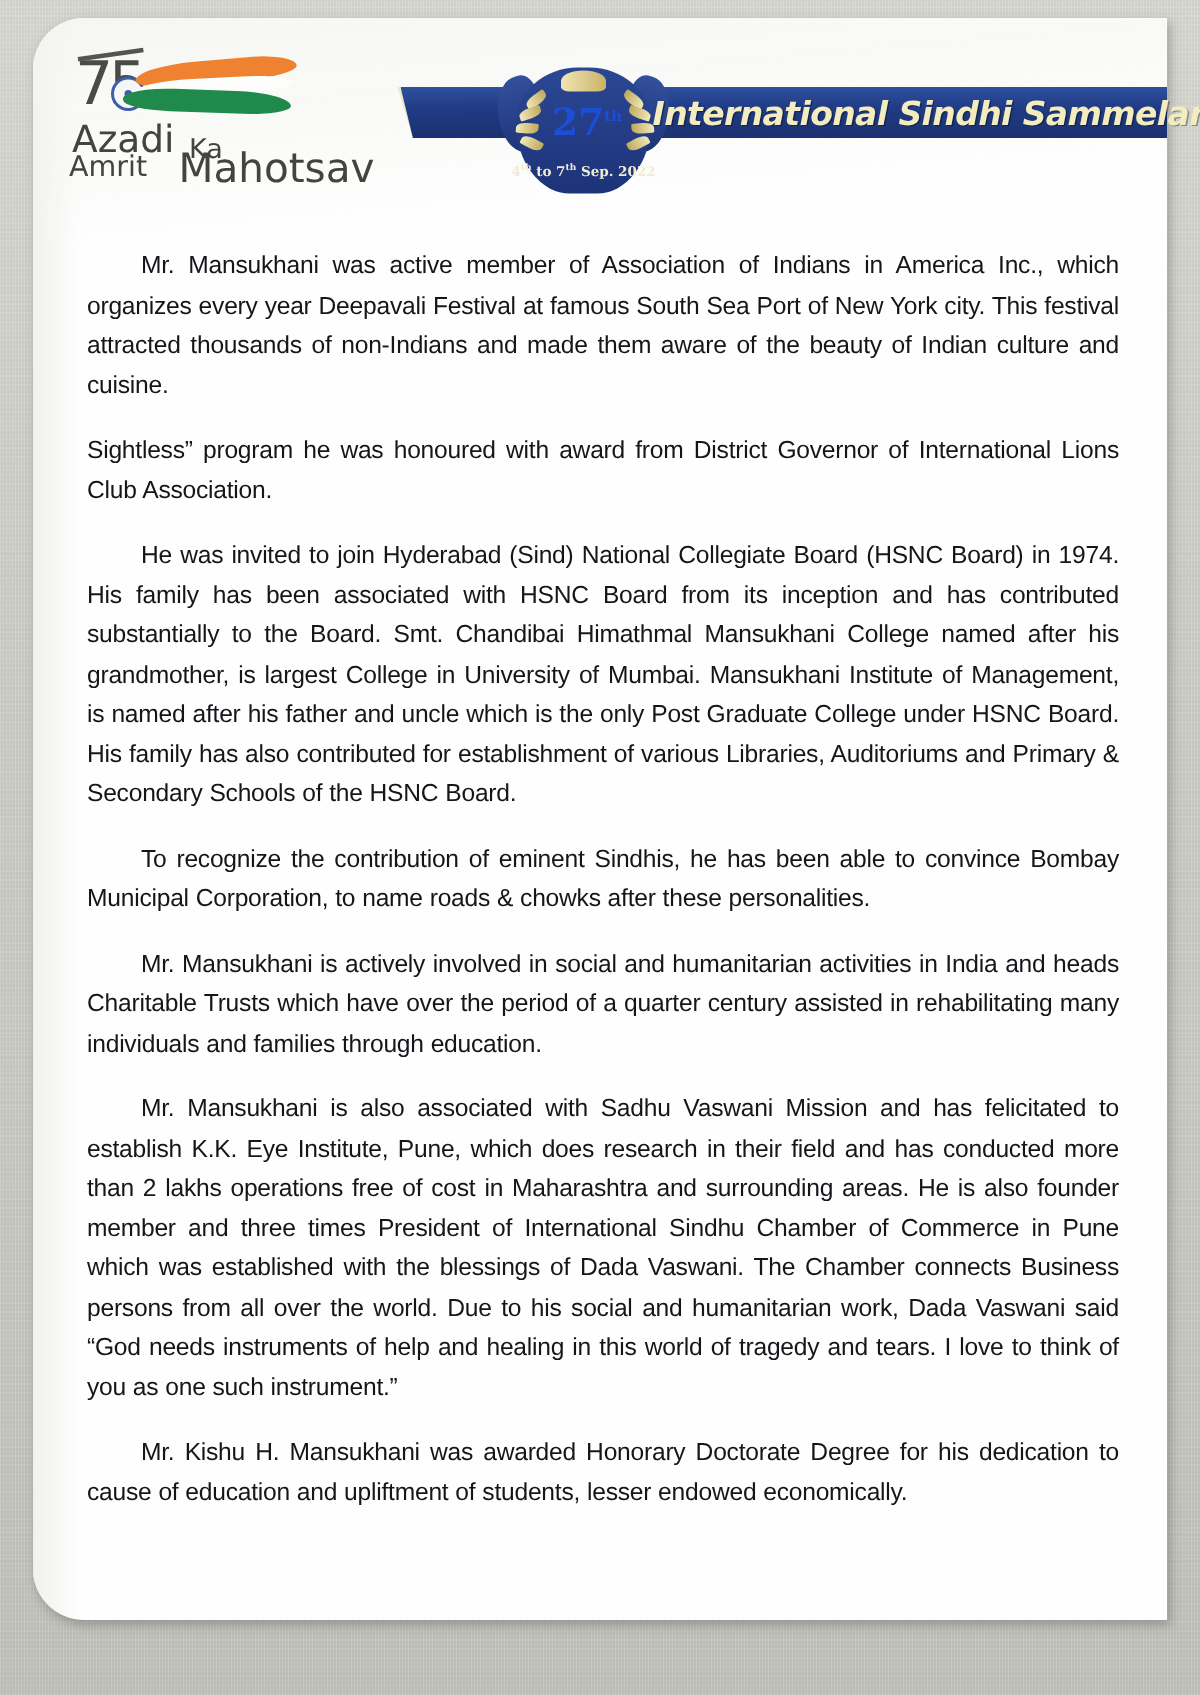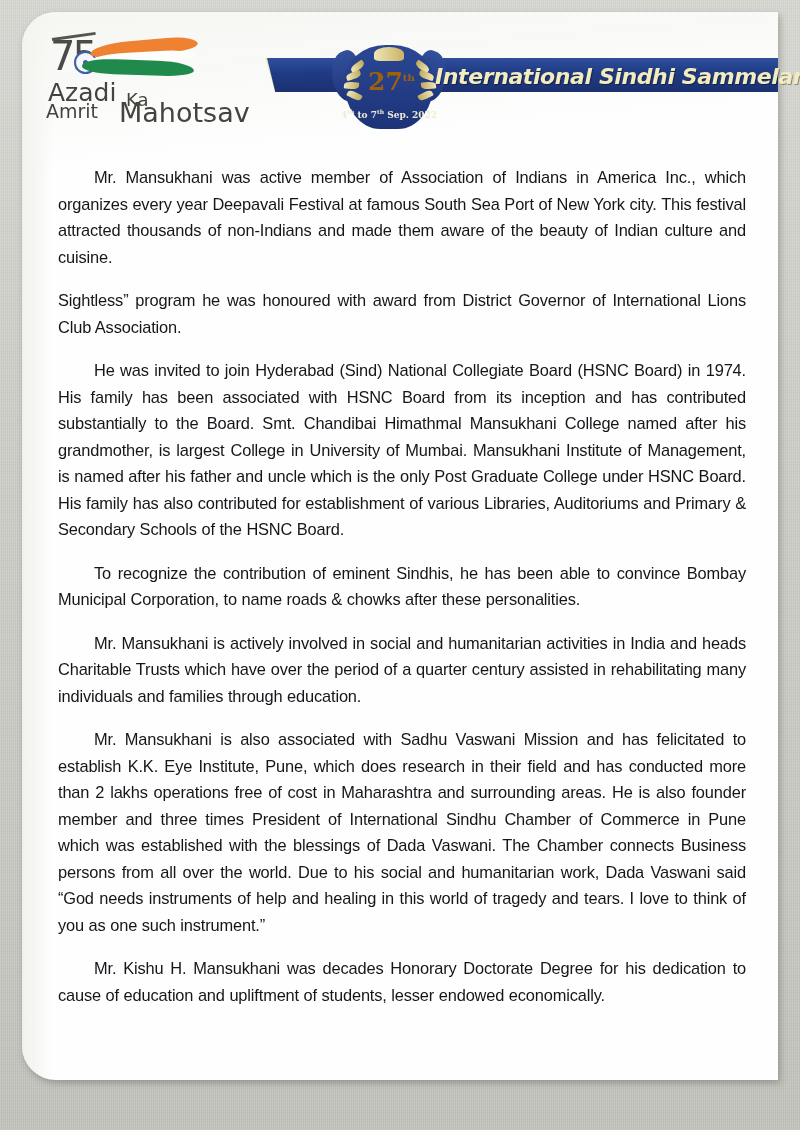--- a/index.html
+++ b/index.html
@@ -239,21 +239,21 @@
   }
   #emblem-number {
     position: absolute;
     left: 38px;
     top: 24px;
     width: 42px;
     text-align: right;
     font-family: "DejaVu Serif", serif;
     font-size: 25px;
     font-weight: bold;
-    color: #a16207;
+    color: #1d4ed8;
     line-height: 1;
   }
   #emblem-number sup {
     font-size: 10px;
     vertical-align: super;
   }
   #emblem-dates {
     position: absolute;
     left: 4px;
     top: 63px;
@@ -344,15 +344,15 @@
     </div>
   </div>
 
   <div id="doc-body">
     <p class="para">Mr. Mansukhani was active member of Association of Indians in America Inc., which organizes every year Deepavali Festival at famous South Sea Port of New York city.  This festival attracted thousands of non-Indians and made them aware of the beauty of Indian culture and cuisine.</p>
     <p class="para no-indent">Sightless” program he was honoured with award from District Governor of International Lions Club Association.</p>
     <p class="para">He was invited to join Hyderabad (Sind) National Collegiate  Board (HSNC Board) in 1974.   His family has been associated with HSNC Board from its inception and has contributed substantially to the Board.    Smt. Chandibai Himathmal Mansukhani College named after his grandmother, is largest College in University of Mumbai.   Mansukhani Institute of Management, is named after his father and uncle which is the only Post Graduate College under HSNC Board. His family has also contributed for establishment of various Libraries, Auditoriums and Primary &amp; Secondary Schools of the HSNC Board.</p>
     <p class="para">To recognize the contribution of eminent Sindhis, he has been able to convince Bombay Municipal Corporation, to name roads &amp; chowks after these personalities.</p>
     <p class="para">Mr. Mansukhani is actively involved in social and humanitarian activities in India and heads Charitable Trusts which have over the period of a quarter century assisted in rehabilitating many individuals and families through education.</p>
     <p class="para">Mr. Mansukhani  is also associated with Sadhu Vaswani Mission and has felicitated to establish K.K. Eye Institute, Pune, which does research in their field and has conducted more than 2 lakhs operations free of cost in Maharashtra and surrounding areas.   He is also founder member and three times President of International Sindhu Chamber of Commerce in Pune which was established with the blessings of Dada Vaswani.   The Chamber connects Business persons from all over the world.   Due to his social and humanitarian work, Dada Vaswani said “God needs instruments of help and healing in this world of tragedy and tears. I love to think of you as one such instrument.”</p>
-    <p class="para">Mr. Kishu H. Mansukhani was decades Honorary Doctorate Degree for his dedication to cause of education and upliftment of students, lesser endowed economically.</p>
+    <p class="para">Mr. Kishu H. Mansukhani was awarded Honorary Doctorate Degree for his dedication to cause of education and upliftment of students, lesser endowed economically.</p>
   </div>
 </div>
 
 </body></html>

